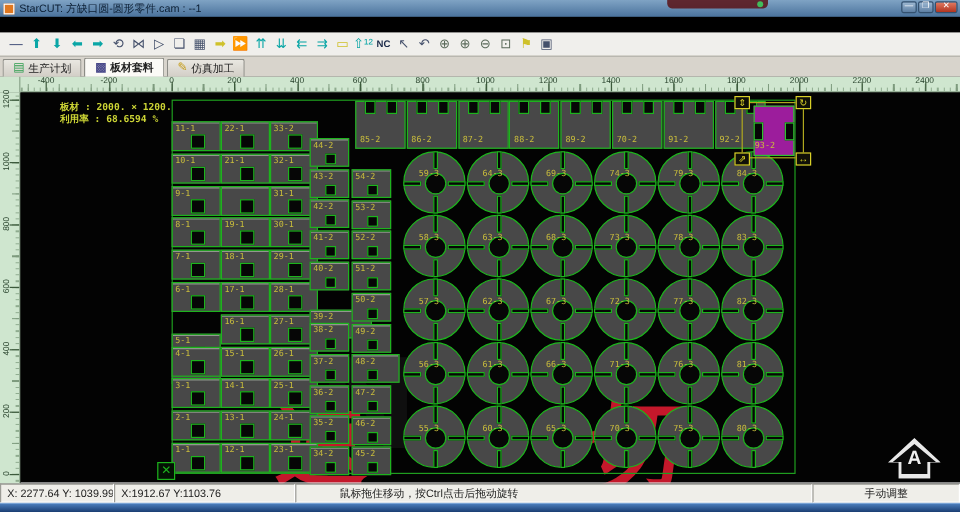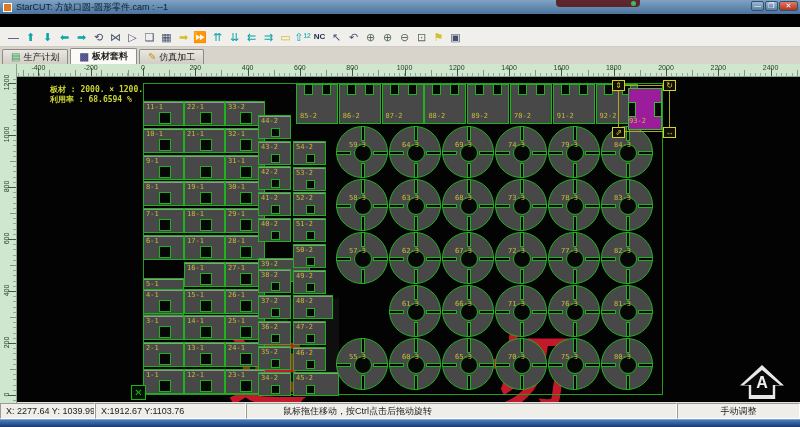--- a/index.html
+++ b/index.html
@@ -457,21 +457,21 @@
           <div class="hole" style="left: 12px; top: 12px; width: 9px; height: 9px;"></div>
         </div>
         <div class="part" style="left: 276px; top: 243.9px; width: 33px; height: 24px;">
           <span class="plabel" style="left: 2px; top: 2px;">47-2</span>
           <div class="hole" style="left: 12px; top: 12px; width: 9px; height: 9px;"></div>
         </div>
         <div class="part" style="left: 276px; top: 269.6px; width: 33px; height: 24px;">
           <span class="plabel" style="left: 2px; top: 2px;">46-2</span>
           <div class="hole" style="left: 12px; top: 12px; width: 9px; height: 9px;"></div>
         </div>
-        <div class="part" style="left: 276px; top: 295.3px; width: 46px; height: 24px;">
+        <div class="part" style="left: 276px; top: 295.3px; width: 33px; height: 24px;">
           <span class="plabel" style="left: 2px; top: 2px;">45-2</span>
           <div class="hole" style="left: 12px; top: 12px; width: 9px; height: 9px;"></div>
         </div>
         <div class="part strip" style="left: 279px; top: 7px; width: 42px; height: 40px;">
           <div class="hole" style="left: 7px; top: -1px; width: 9px; height: 11px;"></div>
           <div class="hole" style="left: 25px; top: -1px; width: 9px; height: 11px;"></div>
           <span class="plabel" style="left: 3px; top: 28px;">85-2</span>
         </div>
         <div class="part strip" style="left: 321.8px; top: 7px; width: 42px; height: 40px;">
           <div class="hole" style="left: 7px; top: -1px; width: 9px; height: 11px;"></div>
@@ -524,20 +524,28 @@
           <div class="slot h" style="top: 24px; right: -1px;"></div>
           <span class="rlabel" style="left: 12px; top: 15px;">58-3</span>
         </div>
         <div class="ring" style="left: 319px; top: 155px; width: 52px; height: 52px;">
           <div class="rhole" style="left: 17px; top: 17px;"></div>
           <div class="slot v" style="left: 24px; top: -1px;"></div>
           <div class="slot v" style="left: 24px; bottom: -1px;"></div>
           <div class="slot h" style="top: 24px; left: -1px;"></div>
           <div class="slot h" style="top: 24px; right: -1px;"></div>
           <span class="rlabel" style="left: 12px; top: 15px;">57-3</span>
+        </div>
+        <div class="ring" style="left: 319px; top: 208px; width: 52px; height: 52px;">
+          <div class="rhole" style="left: 17px; top: 17px;"></div>
+          <div class="slot v" style="left: 24px; top: -1px;"></div>
+          <div class="slot v" style="left: 24px; bottom: -1px;"></div>
+          <div class="slot h" style="top: 24px; left: -1px;"></div>
+          <div class="slot h" style="top: 24px; right: -1px;"></div>
+          <span class="rlabel" style="left: 12px; top: 15px;">56-3</span>
         </div>
         <div class="ring" style="left: 319px; top: 261px; width: 52px; height: 52px;">
           <div class="rhole" style="left: 17px; top: 17px;"></div>
           <div class="slot v" style="left: 24px; top: -1px;"></div>
           <div class="slot v" style="left: 24px; bottom: -1px;"></div>
           <div class="slot h" style="top: 24px; left: -1px;"></div>
           <div class="slot h" style="top: 24px; right: -1px;"></div>
           <span class="rlabel" style="left: 12px; top: 15px;">55-3</span>
         </div>
         <div class="ring" style="left: 372px; top: 49px; width: 52px; height: 52px;">

